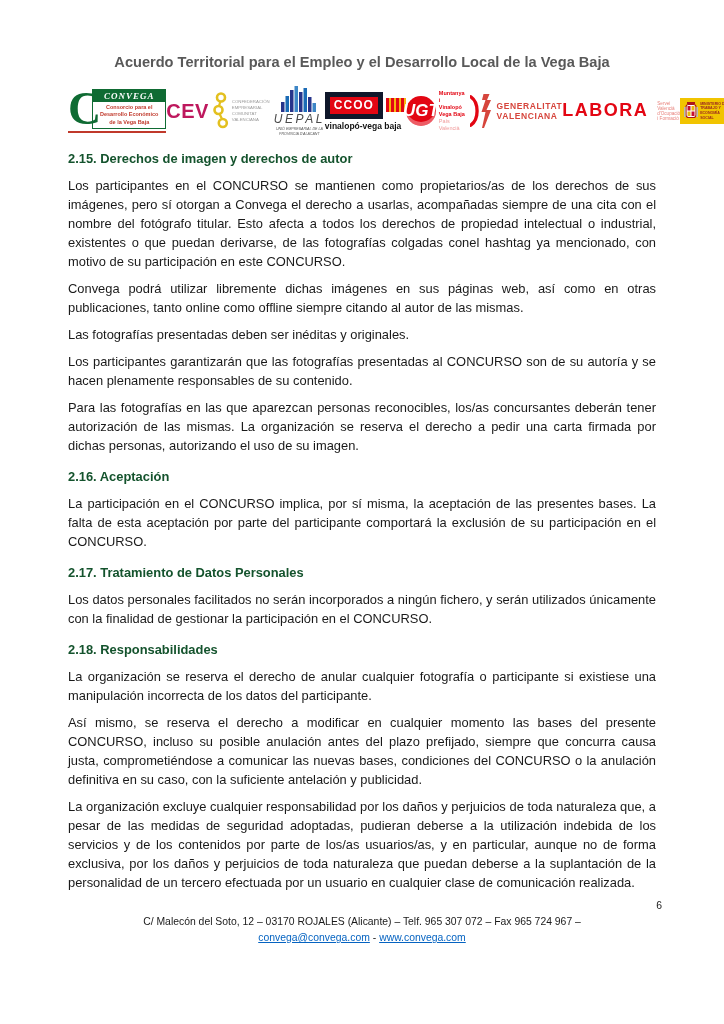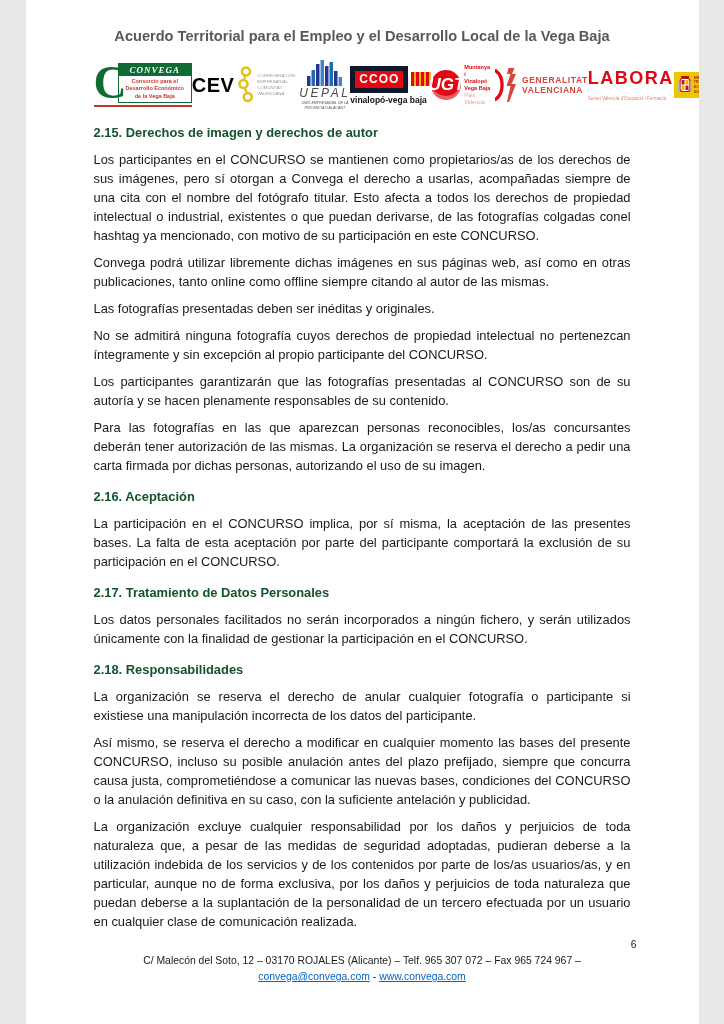--- a/index.html
+++ b/index.html
@@ -1,18 +1,18 @@
 <!DOCTYPE html>
 <html><head>
 <meta charset="utf-8">
 <style>
   html,body { margin:0; padding:0; background:#e8e8e8; }
   .page {
-    width:673px; height:1024px; margin:0 auto; background:#ffffff;
-    box-sizing:border-box; padding:28px 68px 0; position:relative; overflow:hidden;
+    width:724px; height:1024px; margin:0 auto; background:#ffffff;
+    box-sizing:border-box; padding:54px 68px 0; position:relative; overflow:hidden;
     font-family:"Liberation Sans", sans-serif; color:#1a1a1a;
   }
   
   .doc-title {
     text-align:center; font-size:14.6px; font-weight:bold; color:#595959;
     line-height:17px; margin:0 0 12px;
   }
   .logos-row {
     display:flex; align-items:center; justify-content:space-between;
     height:56px; margin:0 0 4px;
@@ -29,21 +29,21 @@
     display:block; background:#0f6b33; color:#fff; font-style:italic;
     font-family:"Liberation Serif", serif; font-size:9px; font-weight:bold;
     text-align:center; letter-spacing:1px; padding:1px 0;
   }
   .convega-sub {
     display:block; color:#c0392b; font-size:5.5px; font-weight:bold;
     text-align:center; line-height:1.3; padding:2px 3px;
   }
   
   .cev { gap:3px; }
-  .cev-acronym { font-size:20px; font-weight:bold; color:#000000; letter-spacing:0.5px; }
+  .cev-acronym { font-size:20px; font-weight:bold; color:#be185d; letter-spacing:0.5px; }
   .cev-sub { width:42px; font-size:4.3px; color:#9a9a9a; line-height:1.4; text-transform:uppercase; }
   
   .uepal { flex-direction:column; justify-content:flex-start; gap:1px;font-style:italic; }
   .uepal-name { font-size:12px; color:#4a4a4a; letter-spacing:2.5px; line-height:1.1; }
   .uepal-sub { font-size:3.6px; color:#555; text-align:center; line-height:1.3; max-width:52px; }
   
   .ccoo { flex-direction:column; align-items:flex-start; gap:2px; }
   .ccoo-row { display:flex; align-items:center; gap:3px; }
   .ccoo-box {
     background:#e30613; color:#fff; font-weight:800; font-size:12px;
@@ -60,21 +60,21 @@
     width:30px; height:30px; border-radius:50%; background:#e30613; color:#fff;
     font-weight:800; font-style:italic; font-size:17px; display:flex;
     align-items:center; justify-content:center; box-shadow:inset 0 -4px 0 rgba(255,255,255,.35);
   }
   .ugt-lines { display:flex; flex-direction:column; color:#e30613; font-size:5.5px; font-weight:bold; line-height:1.25; }
   .ugt-lines .faint { color:#f09a9a; font-weight:normal; }
   
   .gva { gap:4px; }
   .gva-name { color:#d6453c; font-size:8.5px; font-weight:bold; letter-spacing:0.6px; line-height:1.2; display:flex; flex-direction:column; }
   
-  .labora { flex-direction:column; align-items:flex-start; gap:9px; }
+  .labora { align-items:flex-start; gap:9px; }
   .labora-name { color:#e30613; font-weight:800; font-size:18px; letter-spacing:1.5px; line-height:1; }
   .labora-sub { color:#e8837d; font-size:4.6px; }
   
   .spain { gap:2px; align-items:stretch; }
   .spain-yellow { background:#f1c400; display:flex; align-items:center; gap:2px; padding:3px 4px; }
   .spain-ministry { width:32px; font-size:3.6px; color:#9b2720; line-height:1.3; font-weight:bold; }
   .spain-gray { background:#ececec; width:24px; }
   
   .content { font-size:12.9px; line-height:19px; text-align:justify; }
   .content h3 { font-size:12.9px; font-weight:bold; margin:12px 0 8px; line-height:19px; color:#14532d; }
@@ -187,21 +187,20 @@
 
   </div>
 
   <div class="content">
 
     <div>
       <h3 class="first">2.15. Derechos de imagen y derechos de autor</h3>
       <p>Los participantes en el CONCURSO se mantienen como propietarios/as de los derechos de sus imágenes, pero sí otorgan a Convega el derecho a usarlas, acompañadas siempre de una cita con el nombre del fotógrafo titular. Esto afecta a todos los derechos de propiedad intelectual o industrial, existentes o que puedan derivarse, de las fotografías colgadas conel hashtag ya mencionado, con motivo de su participación en este CONCURSO.</p>
       <p>Convega podrá utilizar libremente dichas imágenes en sus páginas web, así como en otras publicaciones, tanto online como offline siempre citando al autor de las mismas.</p>
       <p>Las fotografías presentadas deben ser inéditas y originales.</p>
-      <p>No se admitirá ninguna fotografía cuyos derechos de propiedad intelectual no pertenezcan íntegramente y sin excepción al propio participante del CONCURSO.</p>
       <p>Los participantes garantizarán que las fotografías presentadas al CONCURSO son de su autoría y se hacen plenamente responsables de su contenido.</p>
       <p>Para las fotografías en las que aparezcan personas reconocibles, los/as concursantes deberán tener autorización de las mismas. La organización se reserva el derecho a pedir una carta firmada por dichas personas, autorizando el uso de su imagen.</p>
     </div>
 
     <div>
       <h3>2.16. Aceptación</h3>
       <p>La participación en el CONCURSO implica, por sí misma, la aceptación de las presentes bases. La falta de esta aceptación por parte del participante comportará la exclusión de su participación en el CONCURSO.</p>
     </div>
 
     <div>

